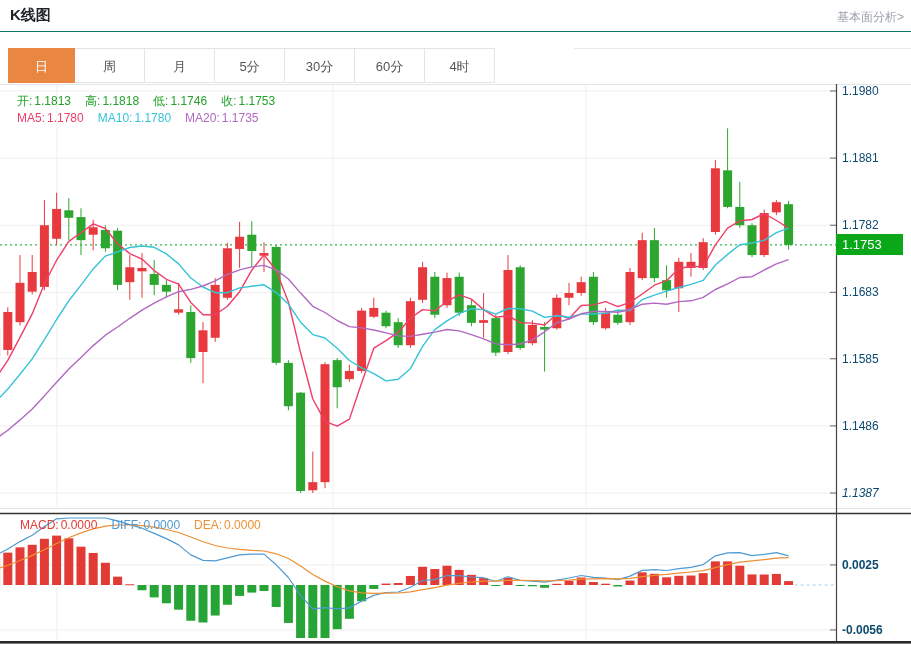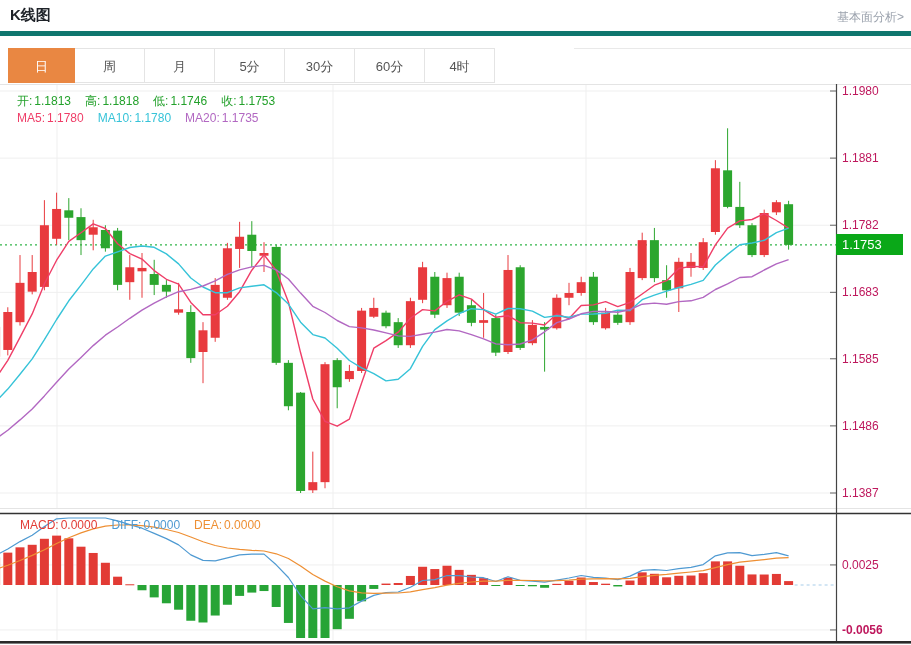--- a/index.html
+++ b/index.html
@@ -1,34 +1,34 @@
 <!DOCTYPE html>
 <html><head>
 <meta charset="utf-8">
 <style>
   html,body{margin:0;padding:0;background:#fff;}
   .page{position:relative;width:911px;height:645px;background:#fff;overflow:hidden;
         font-family:"Liberation Sans","DejaVu Sans",sans-serif;}
-  .header{position:absolute;top:0;left:0;width:911px;height:31px;border-bottom:5px solid #0f766e;background:#fff;}
+  .header{position:absolute;top:0;left:0;width:911px;height:31px;border-bottom:1px solid #0f766e;background:#fff;}
   .page-title{position:absolute;left:10px;top:6px;font-size:15px;font-weight:bold;color:#1f2329;}
   .fund-link{position:absolute;right:7px;top:9px;font-size:12px;color:#9aa1ac;text-decoration:none;cursor:pointer;}
   .tabs{position:absolute;left:8px;top:48px;display:flex;z-index:3;}
   .tab{width:70px;height:35px;line-height:35px;text-align:center;font-size:13px;color:#555;
        background:#fff;border:1px solid #e4e4e4;border-left:none;cursor:pointer;box-sizing:border-box;}
   .tab:first-child{border-left:1px solid #e4e4e4;width:67px;}
   .tab.active{color:#fff;}
   .top-rule{position:absolute;top:48px;left:574px;right:0;border-top:1px solid #e9e9e9;}
   #chart-svg{position:absolute;left:0;top:0;z-index:1;}
   .legend{position:absolute;font-size:12px;white-space:nowrap;z-index:4;}
   .legend .lbl{margin-right:2px;}
   .legend .val{margin-right:14px;}
   .main-legend{left:17px;top:93px;}
   .ma-legend{left:17px;top:111px;}
   .macd-legend{left:20px;top:518px;}
-  .axis-label{position:absolute;left:842px;font-size:12px;color:#be185d;z-index:2;}
+  .axis-label{position:absolute;left:842px;font-size:12px;color:#0c4a6e;z-index:2;}
   .price-badge{position:absolute;left:836px;width:67px;height:21px;line-height:21px;padding-left:6px;
                font-size:13px;color:#fff;z-index:5;box-sizing:border-box;}
   .chart-hit{position:absolute;left:0;top:84px;width:836px;height:557px;z-index:6;}
 </style>
 </head>
 <body>
 
 <div class="page">
   <div class="header">
     <div class="page-title">K线图</div>
@@ -296,19 +296,19 @@
     <span class="lbl c-macd" style="color: rgb(226, 59, 53);">MACD:</span><span class="val c-macd" style="color: rgb(226, 59, 53);">0.0000</span><span class="lbl c-diff" style="color: rgb(79, 154, 210);">DIFF:</span><span class="val c-diff" style="color: rgb(79, 154, 210);">0.0000</span><span class="lbl c-dea" style="color: rgb(238, 143, 51);">DEA:</span><span class="val c-dea" style="color: rgb(238, 143, 51);">0.0000</span>
   </div>
 
   <div id="axis-labels">
       <div class="axis-label" style="top: 84px;">1.1980</div>
       <div class="axis-label" style="top: 151.113px;">1.1881</div>
       <div class="axis-label" style="top: 218.226px;">1.1782</div>
       <div class="axis-label" style="top: 285.339px;">1.1683</div>
       <div class="axis-label" style="top: 351.774px;">1.1585</div>
       <div class="axis-label" style="top: 418.887px;">1.1486</div>
-      <div class="axis-label" style="top: 486px;">1.1387</div>
-      <div class="axis-label" style="top: 557.935px;">0.0025</div>
+      <div class="axis-label" style="top: 486px; font-style: italic;">1.1387</div>
+      <div class="axis-label" style="top: 557.935px; font-weight: bold;">0.0025</div>
       <div class="axis-label" style="top: 622.946px; font-weight: bold;">-0.0056</div>
     </div>
 
   <div class="price-badge" id="price-badge" style="top: 234.385px; background: rgb(10, 168, 24);">1.1753</div>
 </div>
 
 </body></html>

